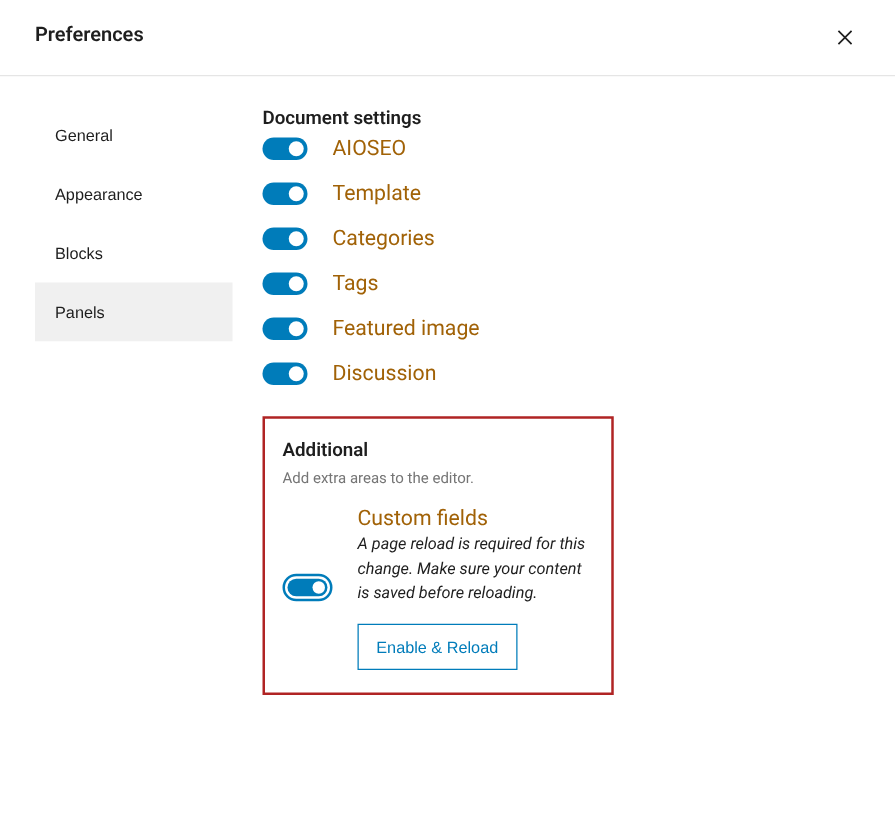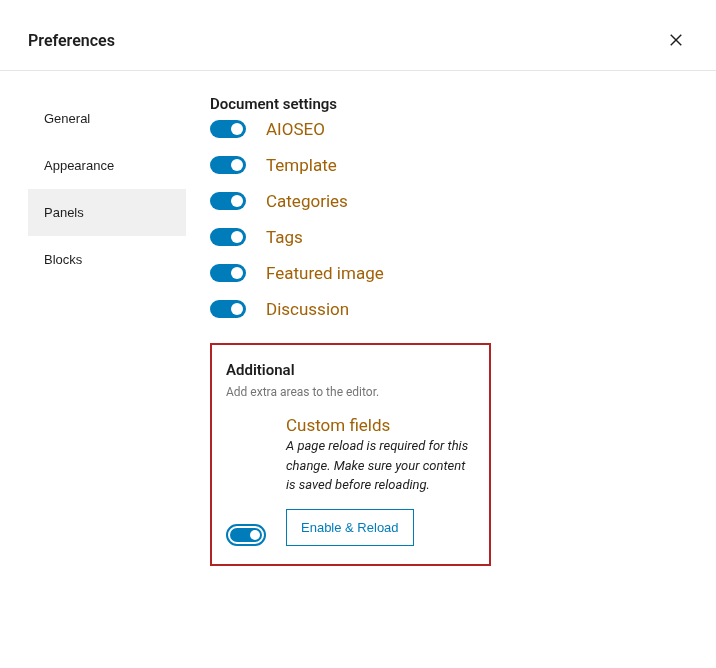--- a/index.html
+++ b/index.html
@@ -11,22 +11,21 @@
       font-family: -apple-system, BlinkMacSystemFont, "Segoe UI", Roboto, sans-serif;
       font-size: 13px;
       color: #1e1e1e;
       background: #fff;
       width: 716px;
       height: 668px;
     }
     .header {
       display: flex;
       justify-content: space-between;
-      align-items: center;
-      padding: 28px 28px 18px 28px;
+      padding: 18px 28px 18px 28px;
       border-bottom: 1px solid #e5e5e5;
     }
     .header-title {
       font-size: 16px;
       font-weight: 600;
     }
     .close-btn {
       cursor: pointer;
       width: 24px;
       height: 24px;
@@ -175,22 +174,22 @@
       <line x1="5" y1="5" x2="19" y2="19"></line>
       <line x1="19" y1="5" x2="5" y2="19"></line>
     </svg>
   </button>
 </div>
 
 <div class="content">
   <div class="tabs">
     <button class="tab"><span>General</span></button>
     <button class="tab"><span>Appearance</span></button>
+    <button class="tab"><span>Blocks</span></button>
     <button class="tab active"><span>Panels</span></button>
-    <button class="tab"><span>Blocks</span></button>
   </div>
 
   <div class="main">
     <div class="section-title">Document settings</div>
 
     <div class="toggle-row">
       <button class="toggle">
           <span class="knob"></span>
         </button>
       <span class="toggle-label">AIOSEO</span>
@@ -223,21 +222,21 @@
       <button class="toggle">
           <span class="knob"></span>
         </button>
       <span class="toggle-label">Discussion</span>
     </div>
 
     <div class="highlight-box">
       <div class="section-title">Additional</div>
       <div class="section-desc">Add extra areas to the editor.</div>
 
-      <div class="toggle-row custom-fields-area" style="align-items:flex-end;margin-bottom:0;">
+      <div class="toggle-row custom-fields-area" style="align-items:center;margin-bottom:0;">
         <button class="toggle-outline">
           <span class="track-inner"></span>
           <span class="knob"></span>
         </button>
         <div class="label-col">
           <div class="toggle-label" style="margin-left:0;">Custom fields</div>
           <div class="note">A page reload is required for this change. Make sure your content is saved before reloading.</div>
           <button class="reload-btn"><span>Enable &amp; Reload</span></button>
         </div>
       </div>

